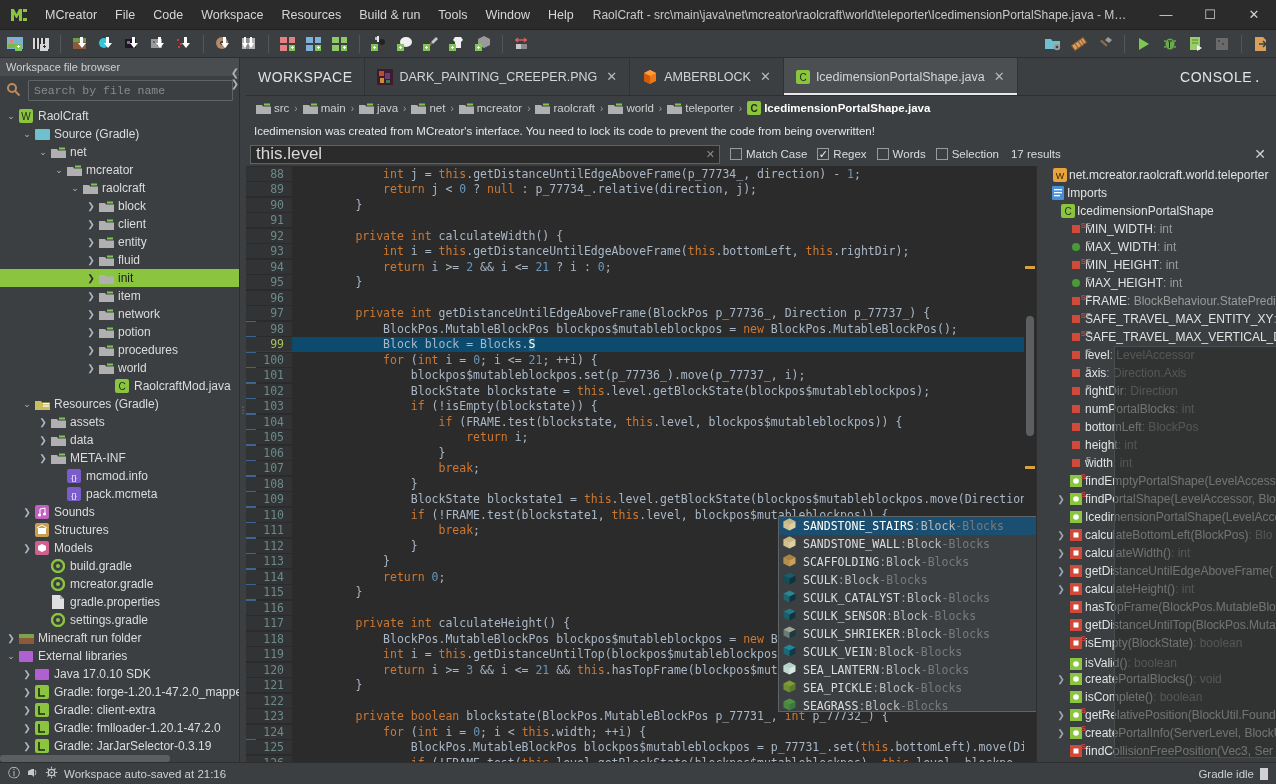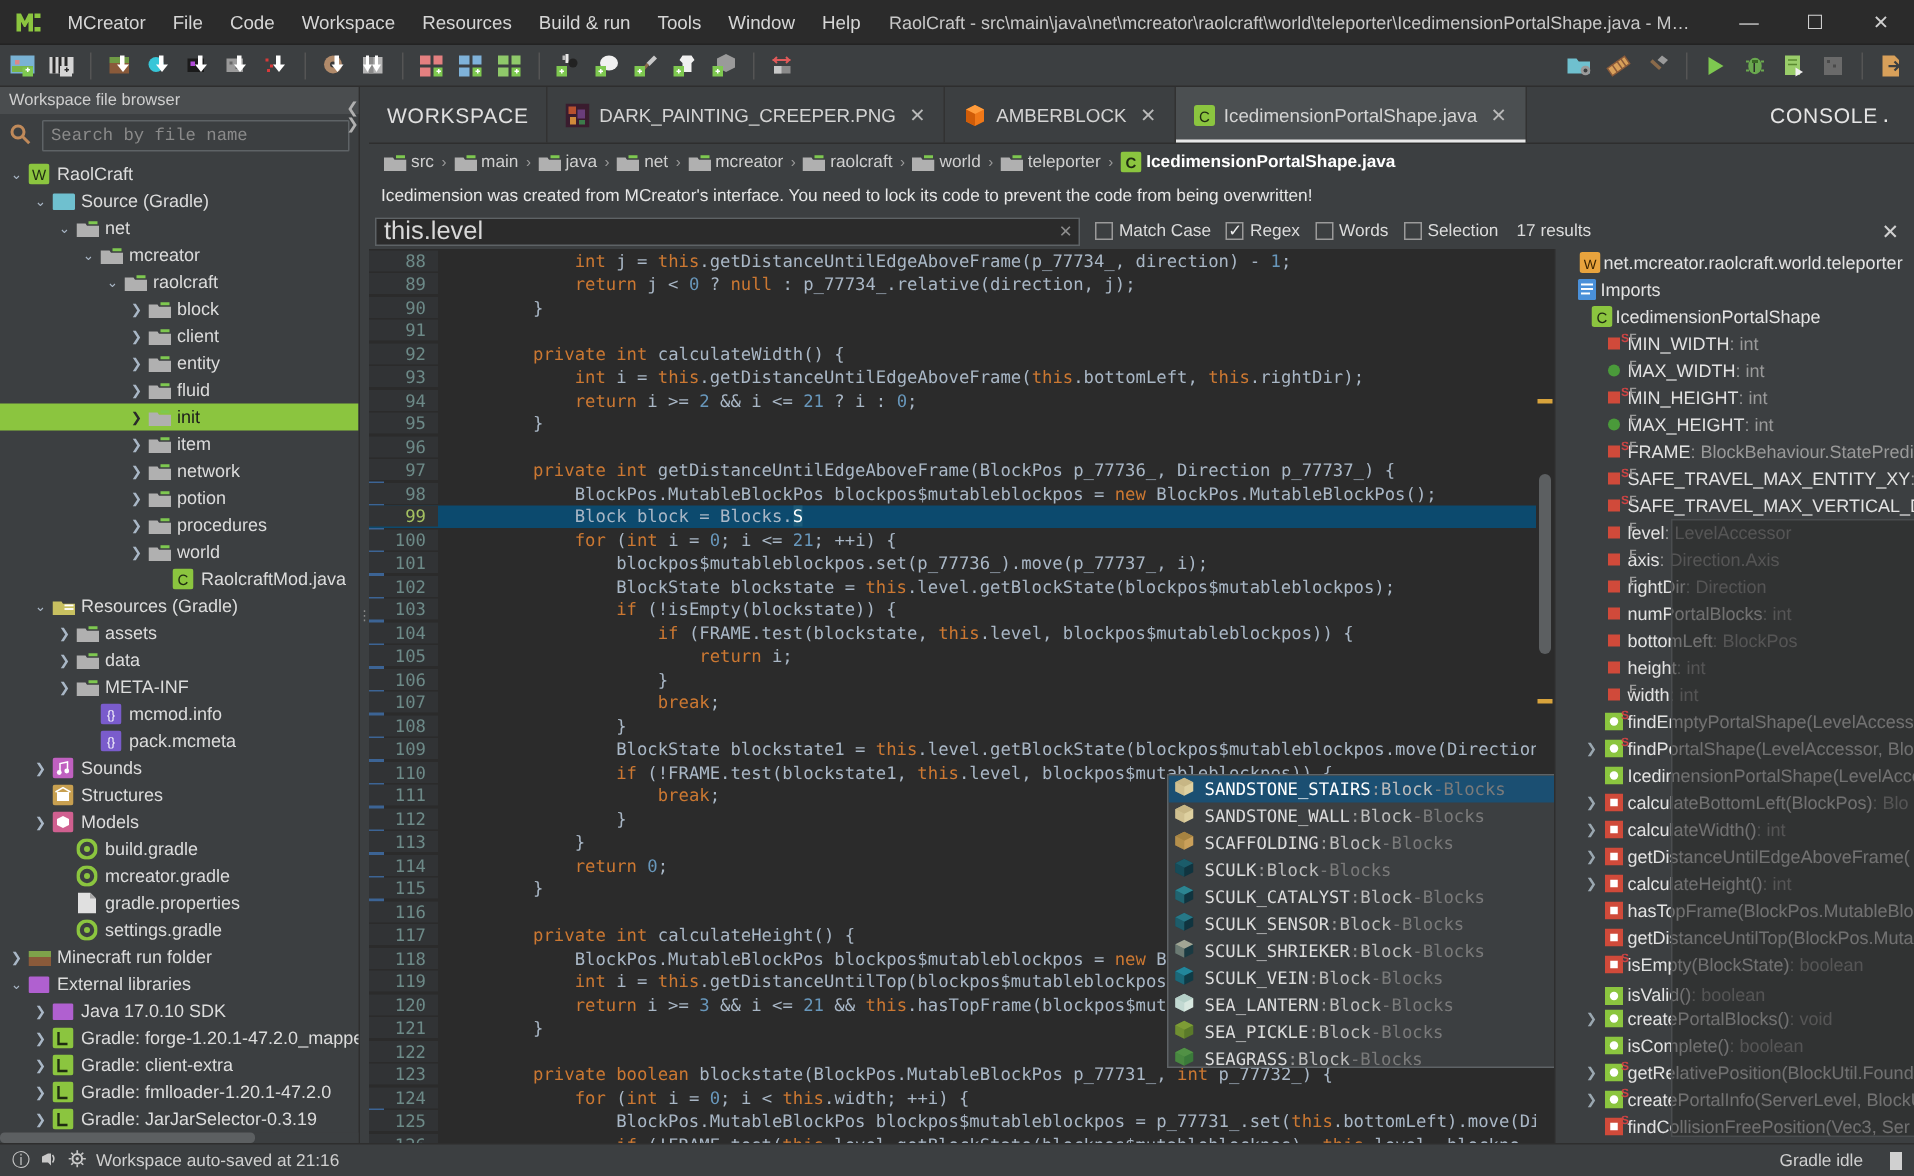--- a/index.html
+++ b/index.html
@@ -229,21 +229,21 @@
   .otype { color: #9a9a9a; }
   .sflag { position: absolute; right: -1px; top: -3px; font-size: 8px; color: #cc4444; font-weight: bold; }
   .fflag { position: absolute; right: -6px; top: -3px; font-size: 8px; color: #9a9a9a; font-weight: bold; }
 
   
   .statusbar {
     height: 22px; flex: 0 0 22px; background: #3c3f41; border-top: 1px solid #2e2e2e;
     display: flex; align-items: center; padding: 0 8px; font-size: 11.5px; color: #cfcfcf;
   }
   .sb-ic { margin-right: 6px; font-size: 12px; color: #c9c9c9; }
-  .status-right { margin-left: auto; display: flex; align-items: center; gap: 18px; justify-content: center; }
+  .status-right { margin-left: auto; display: flex; align-items: center; gap: 6px; justify-content: center; }
   .gradle-box { width: 8px; height: 12px; background: #d0d0d0; }
 </style>
 </head>
 <body>
 
 <div id="app">
 
   <div class="titlebar">
     <div class="logo">
       <svg width="20" height="16" viewBox="0 0 20 16">

